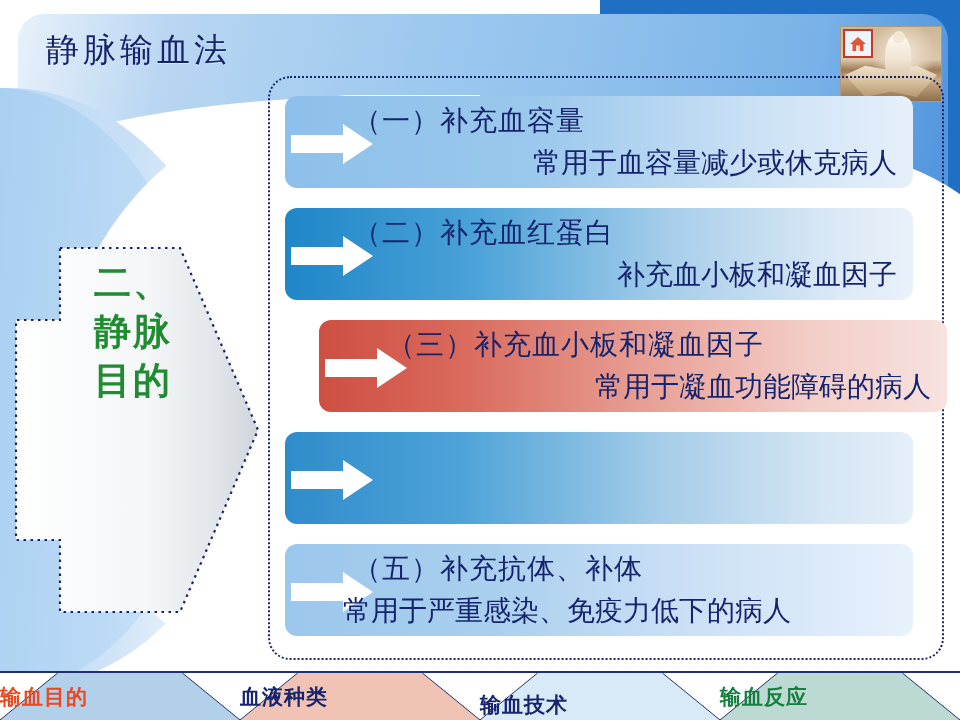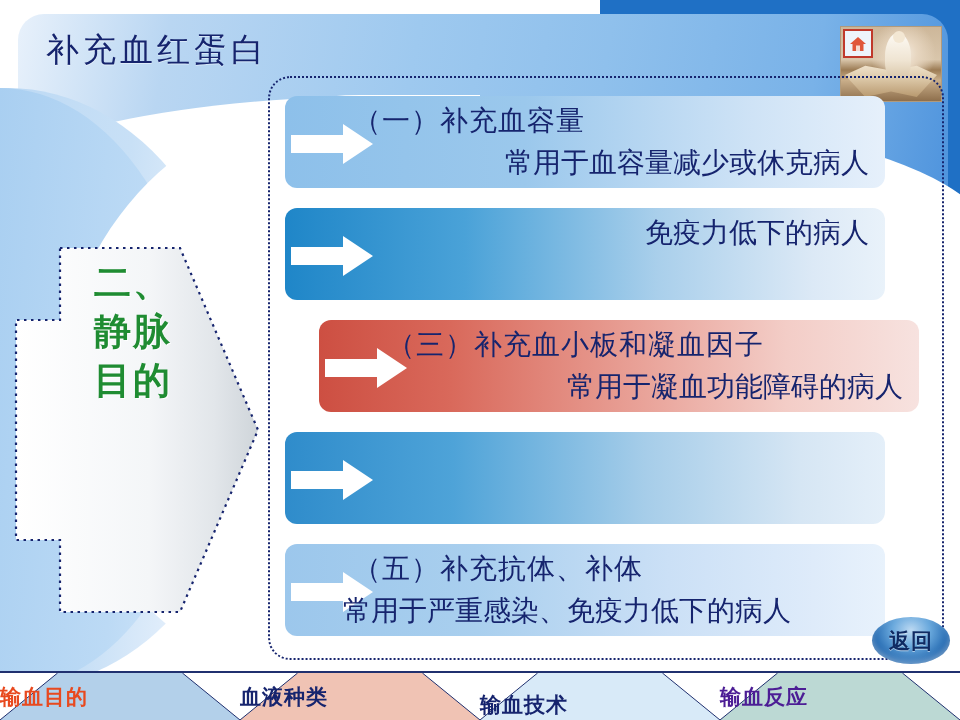--- a/index.html
+++ b/index.html
@@ -73,20 +73,21 @@
     letter-spacing:2px;
     text-align:center;
     text-shadow:1px 1px 0 rgba(255,255,255,0.9);
   }
 
   
   .rows{position:absolute;left:285px;top:96px;width:600px;}
   .row{
     position:absolute;left:0;width:600px;height:92px;
     border-radius:12px;
+    padding-left:28px;
   }
   .row .arrow{
     position:absolute;left:6px;top:28px;width:82px;height:40px;
     filter:drop-shadow(0px 0px 0 rgba(0,0,0,0));
   }
   .row .txt{
     position:absolute;left:58px;top:4px;right:8px;
     color:#16246e;
     font-family:"DejaVu Serif","Liberation Serif",serif;
     font-size:28px;line-height:42px;
@@ -162,21 +163,21 @@
     clip-path:polygon(24% 0%,76% 0%,100% 100%,0% 100%);
   }
   .tab .label{
     position:relative;z-index:2;
     font-family:"DejaVu Serif","Liberation Serif",serif;
     font-weight:bold;font-size:21px;letter-spacing:1px;
   }
   .tab-0{left:0px;}   .tab-0 .shape{background:#b3d0ea;} .tab-0 .label{color:#e8491f;}
   .tab-1{left:240px;} .tab-1 .shape{background:#f0c3b4;} .tab-1 .label{color:#16246e;}
   .tab-2{left:480px;} .tab-2 .shape{background:#d8eaf8;} .tab-2 .label{color:#16246e;margin-top:17px;}
-  .tab-3{left:720px;} .tab-3 .shape{background:#bcd9d4;} .tab-3 .label{color:#4c1d95;}
+  .tab-3{left:720px;} .tab-3 .shape{background:#bcd9d4;} .tab-3 .label{color:#15803d;}
   .tab .edge{
     position:absolute;top:0;left:0;width:240px;height:47px;z-index:1;
   }
 
   
   .title{
     position:absolute;left:46px;top:28px;
     color:#16246e;
     font-family:"DejaVu Serif","Liberation Serif",serif;
     font-size:33px;letter-spacing:4px;
@@ -189,21 +190,21 @@
 <div id="slide">
 
   <div class="bg-right-blue"></div>
   <div class="bg-header"></div>
   <div class="bg-header-swoosh"></div>
   <div class="bg-header-swoosh2"></div>
   <div class="bg-left-panel"></div>
   <div class="bg-left-panel-inner"></div>
   <div class="bg-white-curve"></div>
 
-  <div class="title">补充血红蛋白</div>
+  <div class="title">静脉输血法</div>
 
   <div class="logo">
     <div class="book"></div>
     <div class="figure"></div>
     <div class="figure-head"></div>
   </div>
   <div class="home-icon">
     <svg width="18" height="16" viewBox="0 0 18 16" aria-hidden="true">
       <polygon points="9,1 17,8 14.5,8 14.5,15 3.5,15 3.5,8 1,8" fill="#e0563a"></polygon>
       <rect x="7" y="9.5" width="4" height="5.5" fill="#f6d9cf"></rect>
@@ -241,21 +242,22 @@
         <span class="line1">（一）补充血容量</span>
         <span class="line2">常用于血容量减少或休克病人</span>
       </div>
     </div>
 
     <div class="row row-2">
       <svg class="arrow" viewBox="0 0 82 40">
         <polygon points="0,11 52,11 52,0 82,20 52,40 52,29 0,29" fill="#ffffff"></polygon>
       </svg>
       <div class="txt">
-        <span class="line2">免疫力低下的病人</span>
+        <span class="line1">（二）补充血红蛋白</span>
+        <span class="line2">补充血小板和凝血因子</span>
       </div>
     </div>
 
     <div class="row row-3">
       <svg class="arrow" viewBox="0 0 82 40">
         <polygon points="0,11 52,11 52,0 82,20 52,40 52,29 0,29" fill="#ffffff"></polygon>
       </svg>
       <div class="txt">
         <span class="line1">（三）补充血小板和凝血因子</span>
         <span class="line2">常用于凝血功能障碍的病人</span>
@@ -273,23 +275,20 @@
         <polygon points="0,11 52,11 52,0 82,20 52,40 52,29 0,29" fill="#ffffff"></polygon>
       </svg>
       <div class="txt">
         <span class="line1">（五）补充抗体、补体</span>
         <span class="line2">常用于严重感染、免疫力低下的病人</span>
       </div>
     </div>
 
   </div>
 
-  <div class="return-btn">
-    <span>返回</span>
-  </div>
 
   <div class="tabbar">
 
     <div class="tab tab-0">
       <div class="shape"></div>
       <svg class="edge" viewBox="0 0 240 47">
         <polyline points="57.6,0 0,47" fill="none" stroke="#20306f" stroke-width="1"></polyline>
         <polyline points="182.4,0 240,47" fill="none" stroke="#20306f" stroke-width="1"></polyline>
       </svg>
       <div class="label">输血目的</div>

